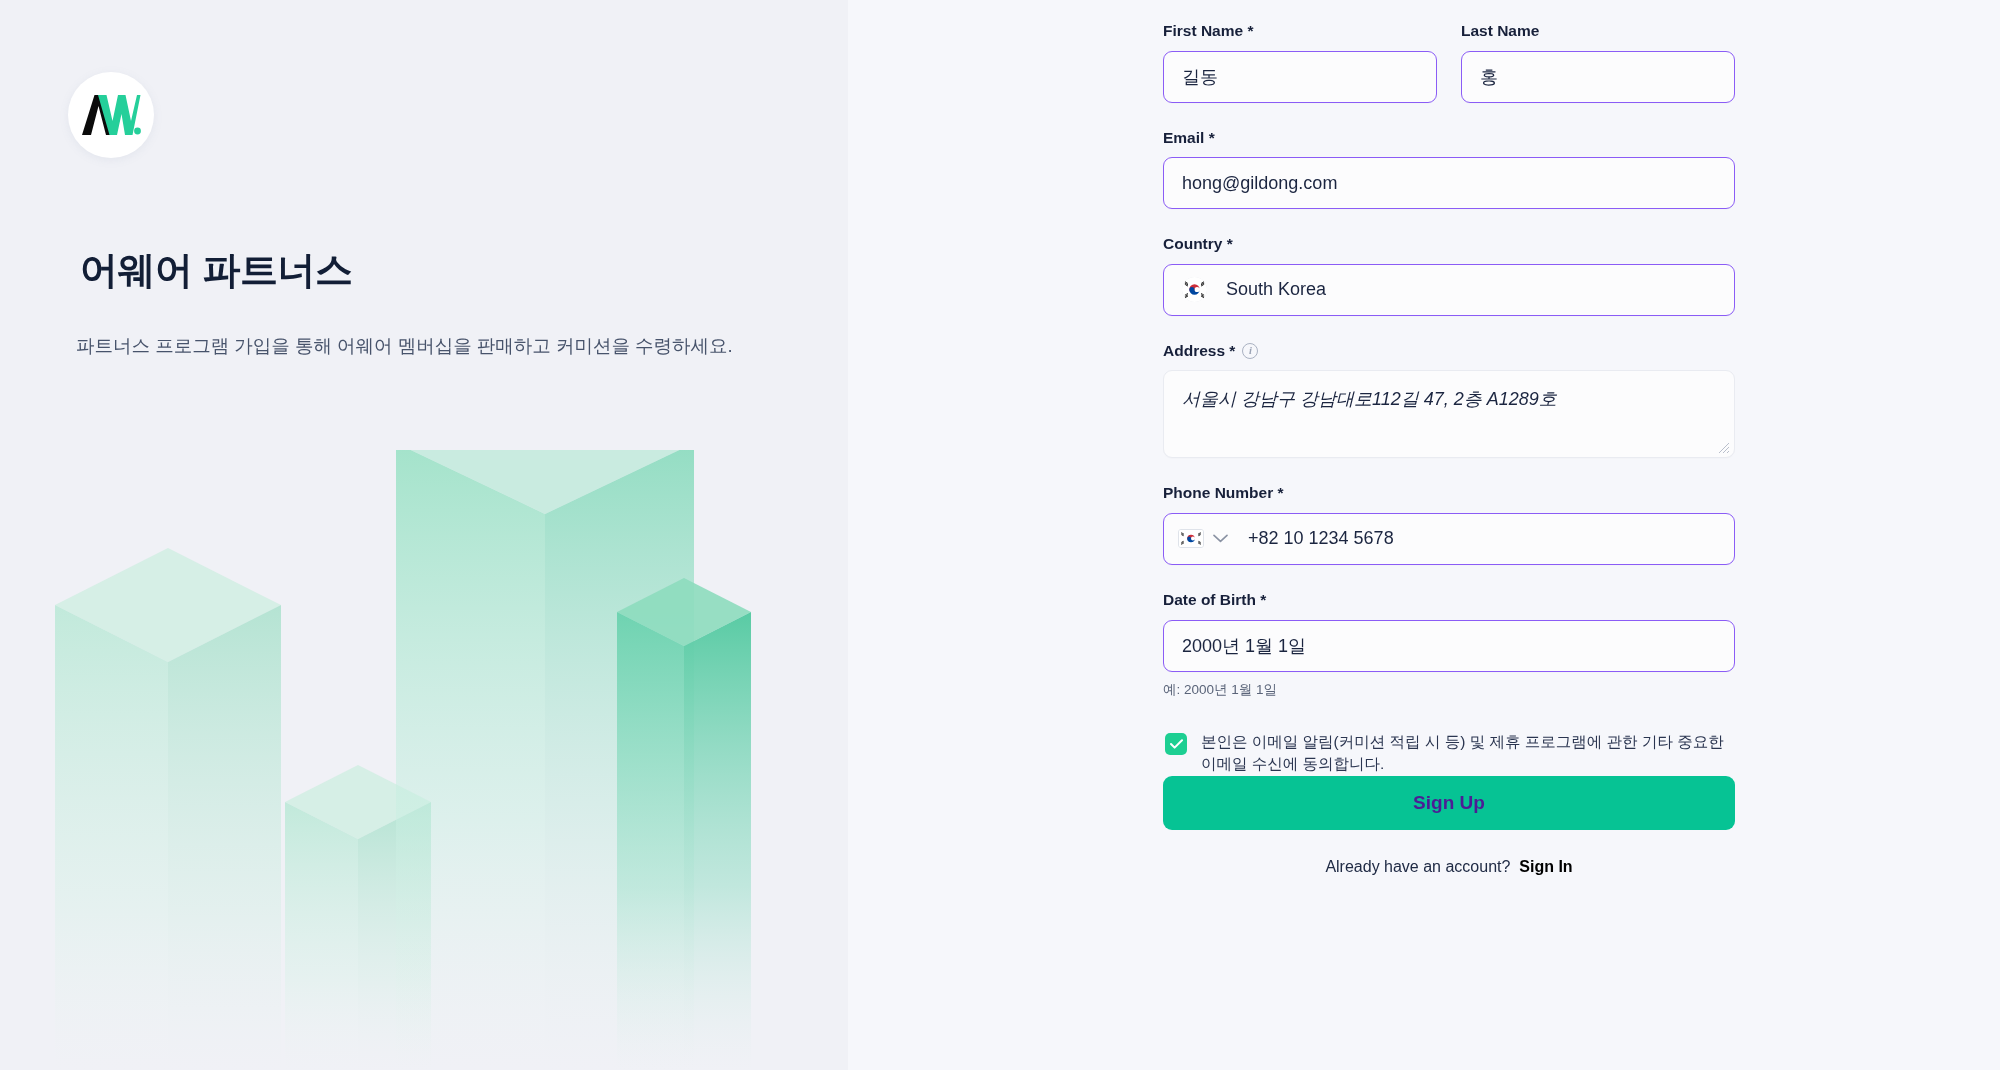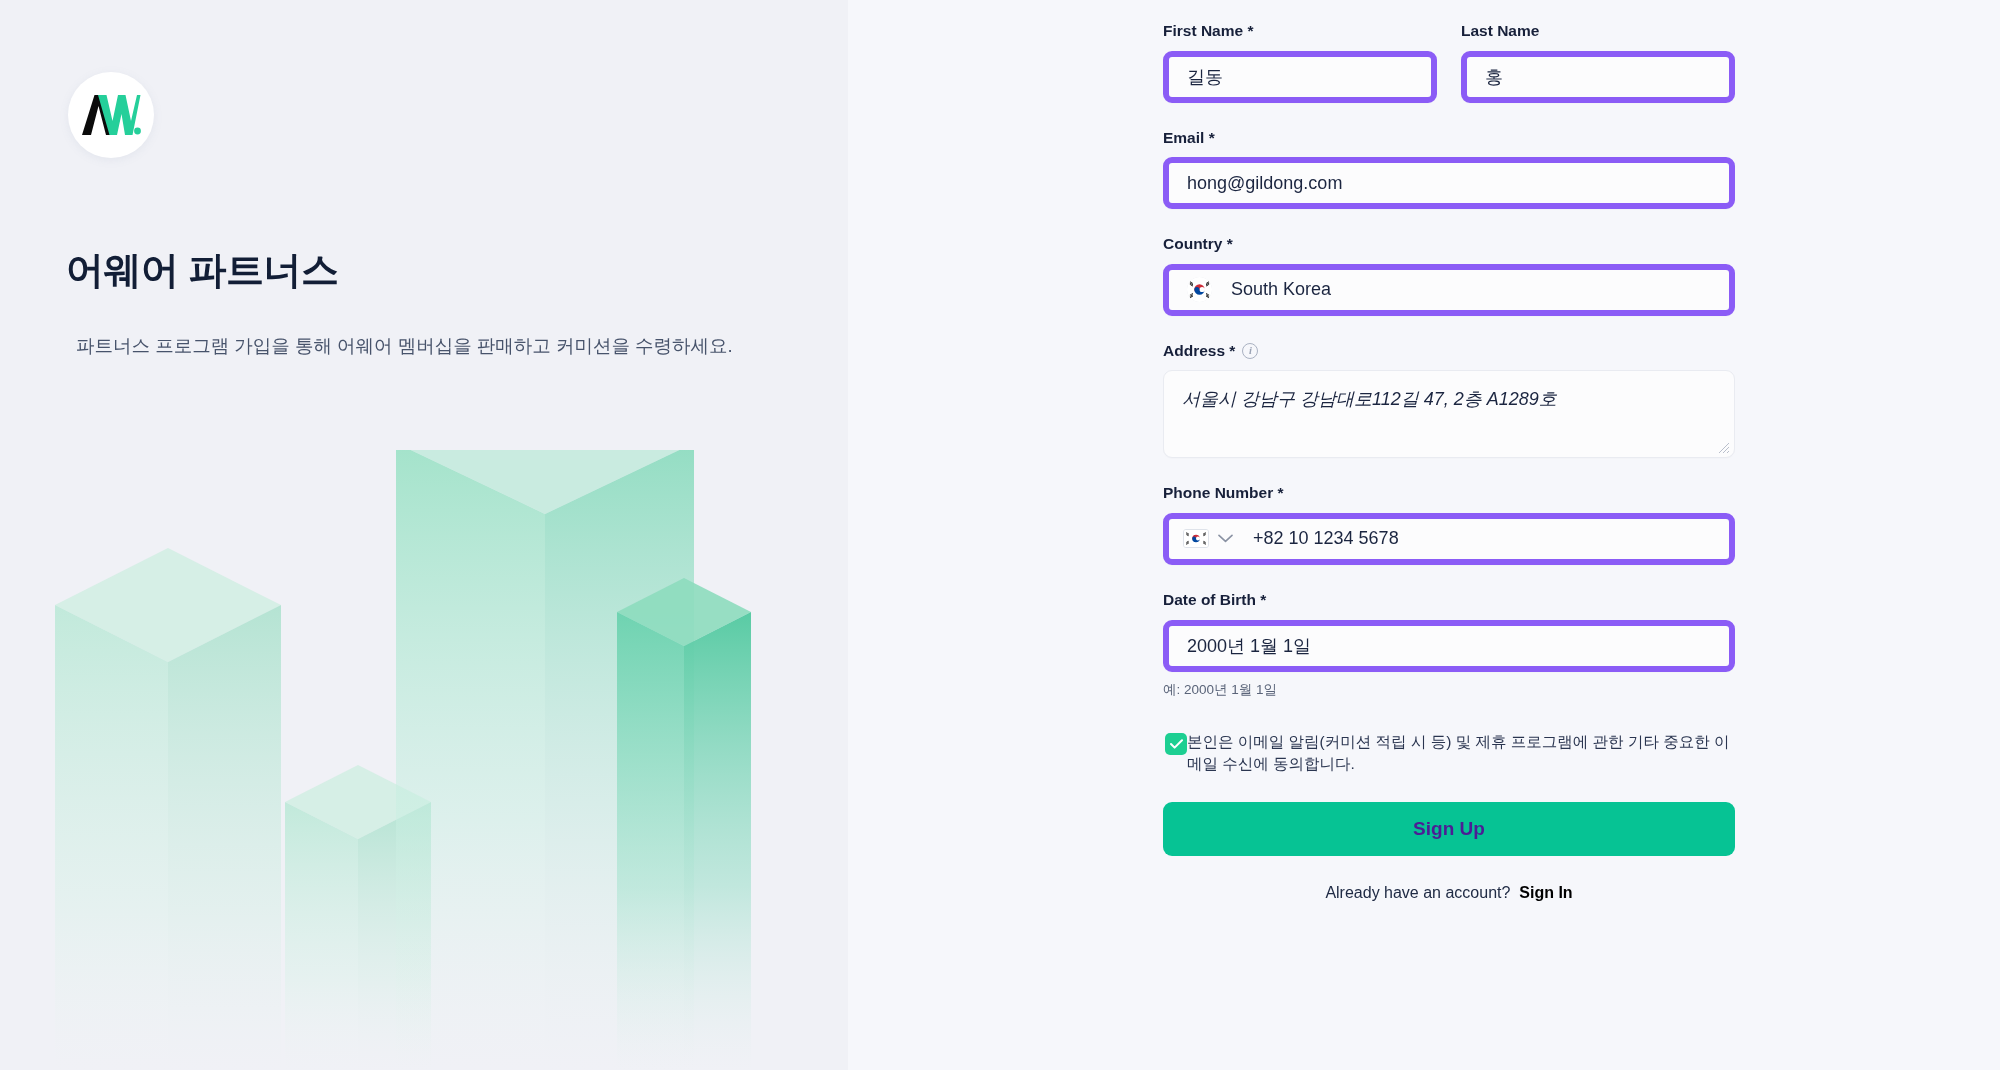--- a/index.html
+++ b/index.html
@@ -43,21 +43,21 @@
     box-shadow: 0 2px 10px rgba(120,140,170,0.10);
     display: flex;
     align-items: center;
     justify-content: center;
     z-index: 5;
   }
   .brand-logo svg { display:block; }
 
   .left-title {
     position: absolute;
-    left: 66px;
+    left: 80px;
     top: 245px;
     font-size: 38px;
     font-weight: 700;
     letter-spacing: -0.5px;
     color: #121e36;
     z-index: 5;
     white-space: nowrap;
   }
 
   .left-subtitle {
@@ -108,21 +108,21 @@
     display: flex;
     align-items: center;
     gap: 7px;
     line-height: 1.2;
   }
 
   .input-box {
     width: 100%;
     height: 52px;
     background: #fcfcfd;
-    border: 6px solid #8b5cf6;
+    border: 1px solid #8b5cf6;
     border-radius: 9px;
     display: flex;
     align-items: center;
     padding: 0 18px;
     font-size: 18px;
     color: #1b2540;
     box-shadow: 0 1px 1px rgba(20,30,60,0.015);
   }
 
   .row-2 {
@@ -200,22 +200,22 @@
 
   .helper-text {
     font-size: 13.5px;
     color: #5a6479;
     margin-top: 9px;
   }
 
   .consent-row {
     display: flex;
     align-items: flex-start;
+    gap: 14px;
     margin-top: 32px;
-    margin-bottom: 26px;
     padding-left: 2px;
   }
   .checkbox {
     flex: 0 0 22px;
     width: 22px;
     height: 22px;
     border-radius: 5px;
     background: #1dcf92;
     display: flex;
     align-items: center;

